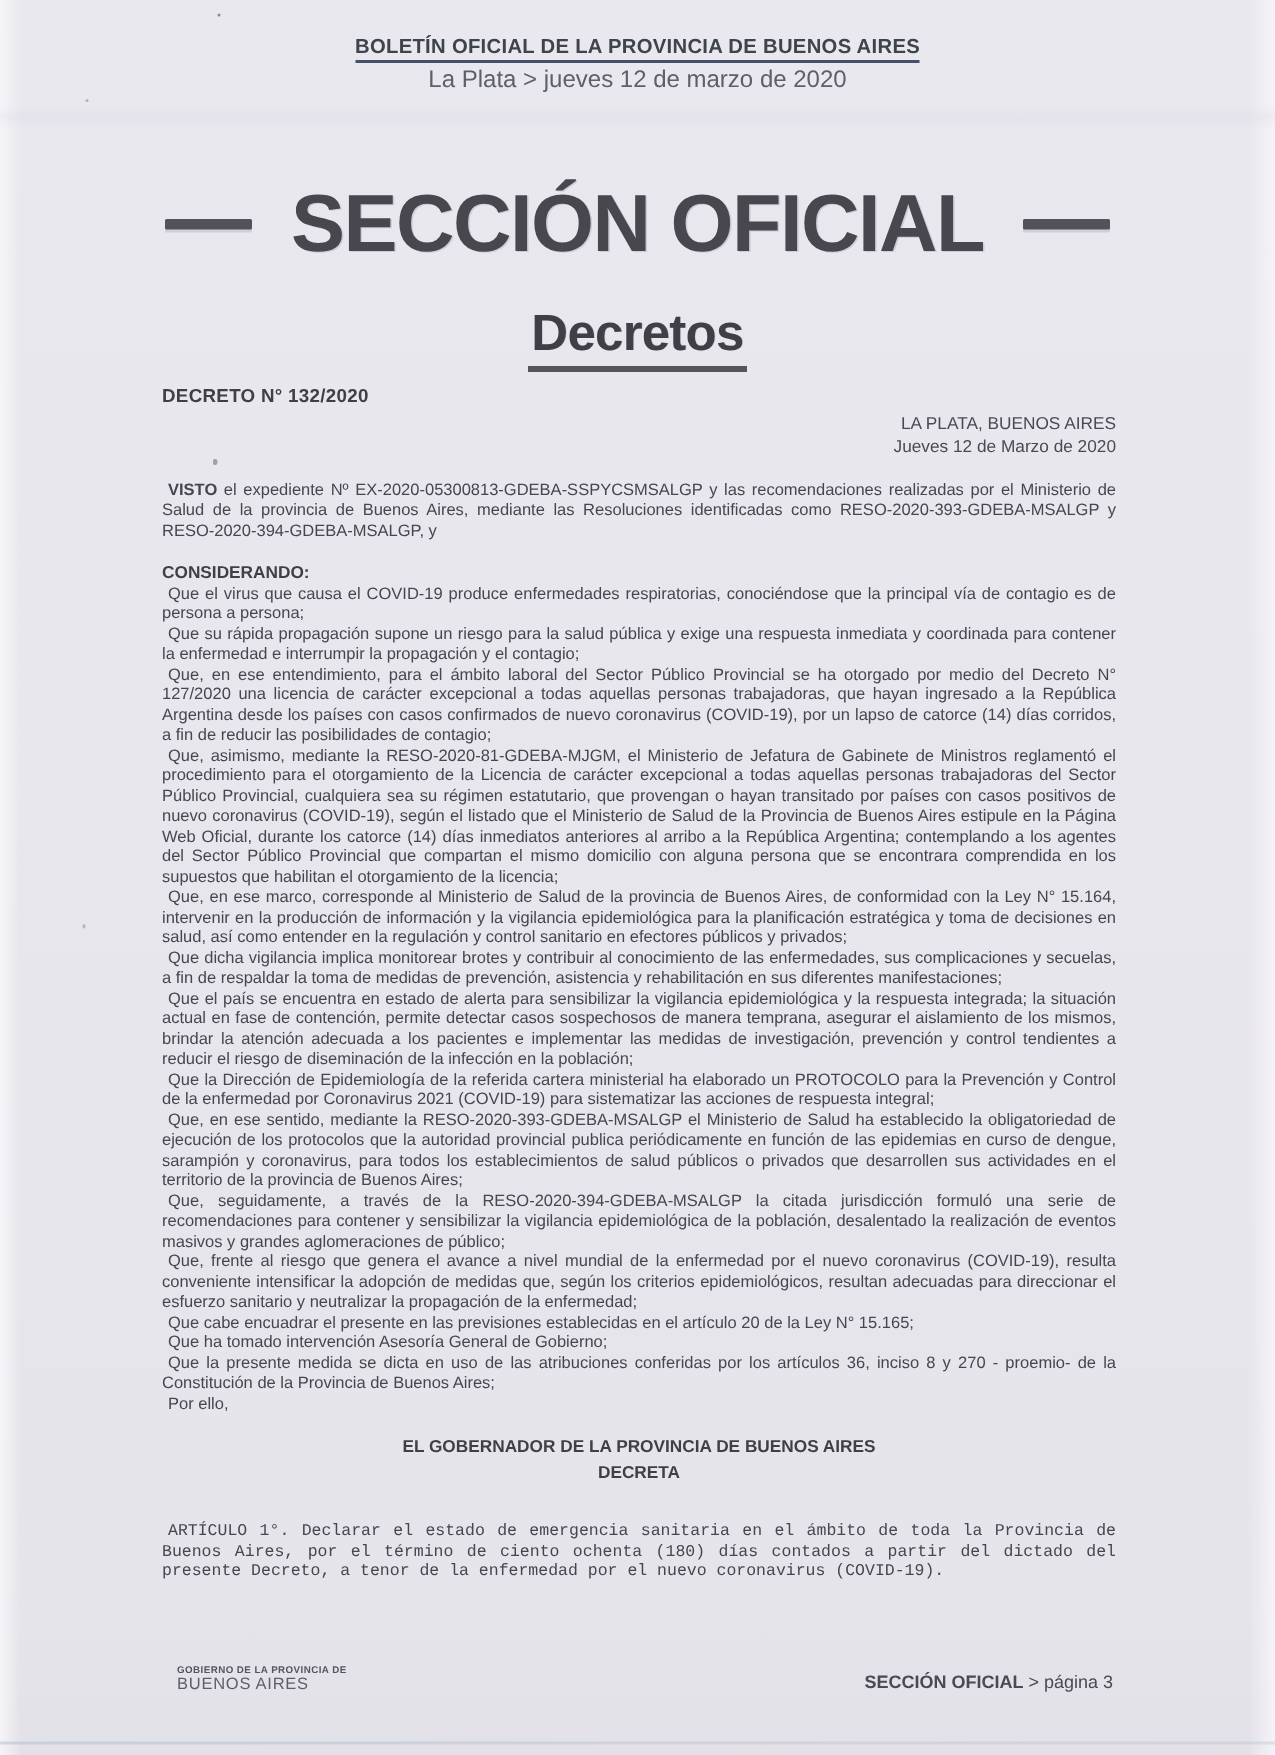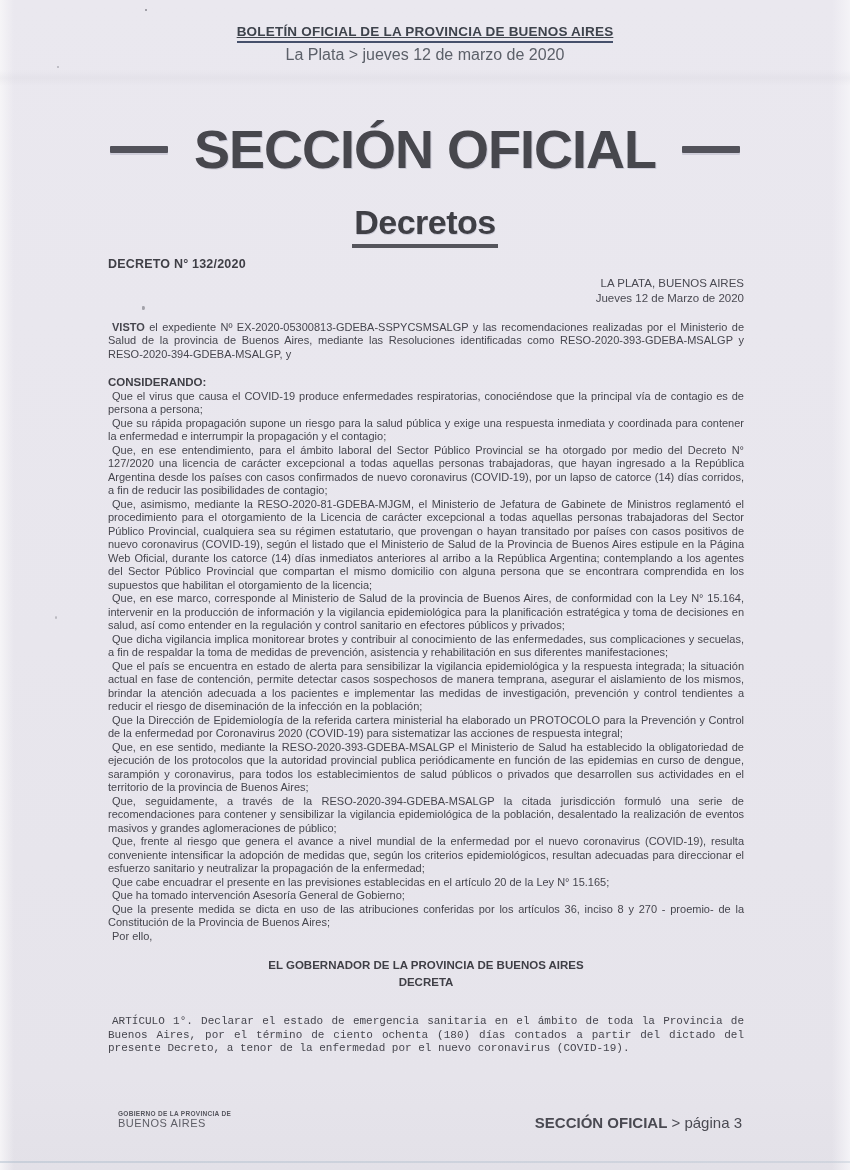--- a/index.html
+++ b/index.html
@@ -36,21 +36,21 @@
   .speck.s1{left:145px;top:9px;width:2px;height:2px;}
   .speck.s2{left:57px;top:66px;width:2px;height:2px;opacity:.6;}
   .speck.s3{left:142px;top:306px;width:3px;height:4px;border-radius:40% 60% 60% 40%;opacity:.75;}
   .speck.s4{left:55px;top:616px;width:2px;height:3px;opacity:.5;}
 
   
   .hdr{position:absolute;left:0;top:22px;width:850px;text-align:center;}
   .hdr-title{
     display:inline-block;
     font-size:13.5px;font-weight:bold;color:#3e434c;letter-spacing:.2px;
-    border-bottom:2px solid #46506b;padding-bottom:2px;text-decoration:underline;
+    border-bottom:2px solid #46506b;padding-bottom:2px;
   }
   .hdr-sub{margin-top:3px;font-size:16px;color:#5c6069;}
 
   
   .section-banner{
     position:absolute;left:0;top:118px;width:850px;
     display:flex;align-items:center;justify-content:center;gap:26px;
   }
   .dash-bar{
     width:58px;height:7px;background:#52525a;border-radius:1px;
@@ -83,21 +83,21 @@
   .lbl-bold{font-weight:bold;}
   .considerando-label{margin-top:15px;font-weight:bold;font-size:11.5px;color:#3f3f46;}
   .por-ello{margin:0;}
   .center-block{text-align:center;margin-top:14px;font-weight:bold;font-size:11.5px;color:#3f3f46;line-height:17px;}
   .articulo{margin-top:24px;font-family:Liberation Mono, monospace;}
 
   
   .footer-logo{position:absolute;left:118px;top:1110px;color:#5a5a62;}
   .logo-top{font-size:6.5px;font-weight:bold;letter-spacing:.3px;color:#55555d;}
   .logo-main{font-size:11px;letter-spacing:.5px;color:#5e5e66;margin-top:0px;}
-  .footer-right{position:absolute;right:108px;top:1114px;font-size:15px;color:#4a4a52;}
+  .footer-right{position:absolute;right:108px;top:1114px;font-size:12px;color:#4a4a52;}
   .footer-right .b{font-weight:bold;}
 </style>
 </head>
 <body>
 
 <div class="page">
 
   <div class="edge-left"></div>
   <div class="edge-right"></div>
   <div class="fold-band"></div>
@@ -135,21 +135,21 @@
     <div class="considerando-label">CONSIDERANDO:</div>
 
     <div>
         <p class="body-par">Que el virus que causa el COVID-19 produce enfermedades respiratorias, conociéndose que la principal vía de contagio es de persona a persona;</p>
         <p class="body-par">Que su rápida propagación supone un riesgo para la salud pública y exige una respuesta inmediata y coordinada para contener la enfermedad e interrumpir la propagación y el contagio;</p>
         <p class="body-par">Que, en ese entendimiento, para el ámbito laboral del Sector Público Provincial se ha otorgado por medio del Decreto N° 127/2020 una licencia de carácter excepcional a todas aquellas personas trabajadoras, que hayan ingresado a la República Argentina desde los países con casos confirmados de nuevo coronavirus (COVID-19), por un lapso de catorce (14) días corridos, a fin de reducir las posibilidades de contagio;</p>
         <p class="body-par">Que, asimismo, mediante la RESO-2020-81-GDEBA-MJGM, el Ministerio de Jefatura de Gabinete de Ministros reglamentó el procedimiento para el otorgamiento de la Licencia de carácter excepcional a todas aquellas personas trabajadoras del Sector Público Provincial, cualquiera sea su régimen estatutario, que provengan o hayan transitado por países con casos positivos de nuevo coronavirus (COVID-19), según el listado que el Ministerio de Salud de la Provincia de Buenos Aires estipule en la Página Web Oficial, durante los catorce (14) días inmediatos anteriores al arribo a la República Argentina; contemplando a los agentes del Sector Público Provincial que compartan el mismo domicilio con alguna persona que se encontrara comprendida en los supuestos que habilitan el otorgamiento de la licencia;</p>
         <p class="body-par">Que, en ese marco, corresponde al Ministerio de Salud de la provincia de Buenos Aires, de conformidad con la Ley N° 15.164, intervenir en la producción de información y la vigilancia epidemiológica para la planificación estratégica y toma de decisiones en salud, así como entender en la regulación y control sanitario en efectores públicos y privados;</p>
         <p class="body-par">Que dicha vigilancia implica monitorear brotes y contribuir al conocimiento de las enfermedades, sus complicaciones y secuelas, a fin de respaldar la toma de medidas de prevención, asistencia y rehabilitación en sus diferentes manifestaciones;</p>
         <p class="body-par">Que el país se encuentra en estado de alerta para sensibilizar la vigilancia epidemiológica y la respuesta integrada; la situación actual en fase de contención, permite detectar casos sospechosos de manera temprana, asegurar el aislamiento de los mismos, brindar la atención adecuada a los pacientes e implementar las medidas de investigación, prevención y control tendientes a reducir el riesgo de diseminación de la infección en la población;</p>
-        <p class="body-par">Que la Dirección de Epidemiología de la referida cartera ministerial ha elaborado un PROTOCOLO para la Prevención y Control de la enfermedad por Coronavirus 2020 (COVID-19) para sistematizar las acciones de respuesta integral;</p>
+        <p class="body-par">Que la Dirección de Epidemiología de la referida cartera ministerial ha elaborado un PROTOCOLO para la Prevención y Control de la enfermedad por Coronavirus 2021 (COVID-19) para sistematizar las acciones de respuesta integral;</p>
         <p class="body-par">Que, en ese sentido, mediante la RESO-2020-393-GDEBA-MSALGP el Ministerio de Salud ha establecido la obligatoriedad de ejecución de los protocolos que la autoridad provincial publica periódicamente en función de las epidemias en curso de dengue, sarampión y coronavirus, para todos los establecimientos de salud públicos o privados que desarrollen sus actividades en el territorio de la provincia de Buenos Aires;</p>
         <p class="body-par">Que, seguidamente, a través de la RESO-2020-394-GDEBA-MSALGP la citada jurisdicción formuló una serie de recomendaciones para contener y sensibilizar la vigilancia epidemiológica de la población, desalentado la realización de eventos masivos y grandes aglomeraciones de público;</p>
         <p class="body-par">Que, frente al riesgo que genera el avance a nivel mundial de la enfermedad por el nuevo coronavirus (COVID-19), resulta conveniente intensificar la adopción de medidas que, según los criterios epidemiológicos, resultan adecuadas para direccionar el esfuerzo sanitario y neutralizar la propagación de la enfermedad;</p>
         <p class="body-par">Que cabe encuadrar el presente en las previsiones establecidas en el artículo 20 de la Ley N° 15.165;</p>
         <p class="body-par">Que ha tomado intervención Asesoría General de Gobierno;</p>
         <p class="body-par">Que la presente medida se dicta en uso de las atribuciones conferidas por los artículos 36, inciso 8 y 270 - proemio- de la Constitución de la Provincia de Buenos Aires;</p>
       </div>
 
     <p class="body-par por-ello">Por ello,</p>
 

